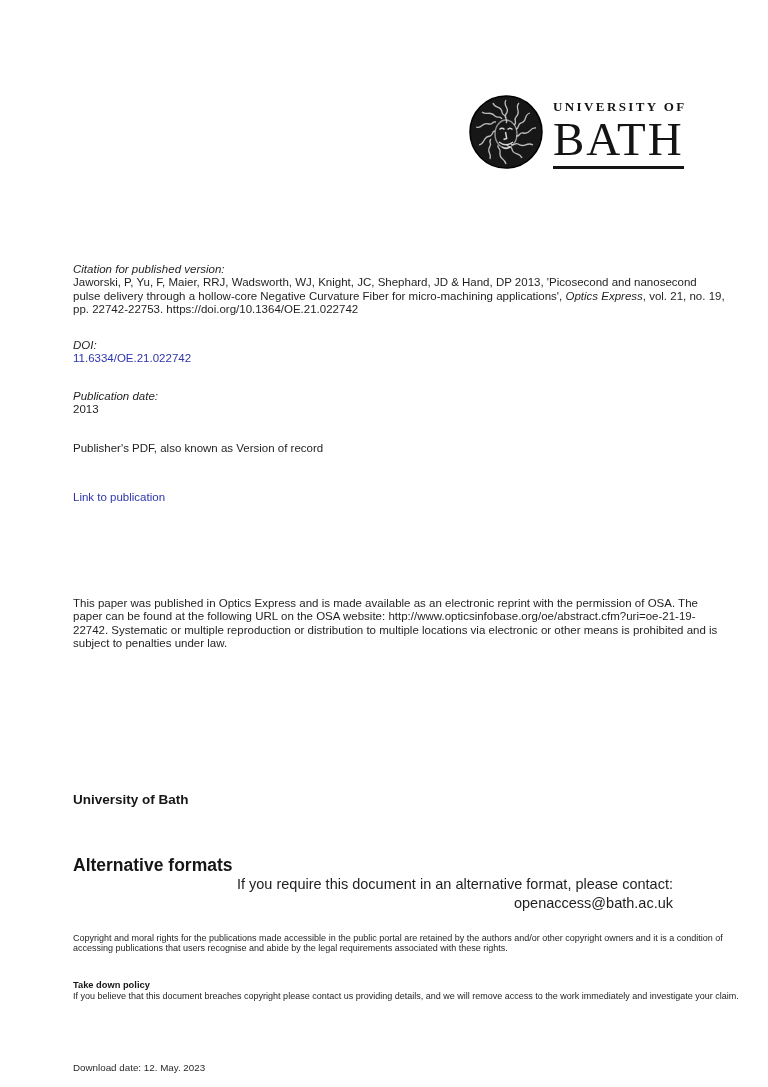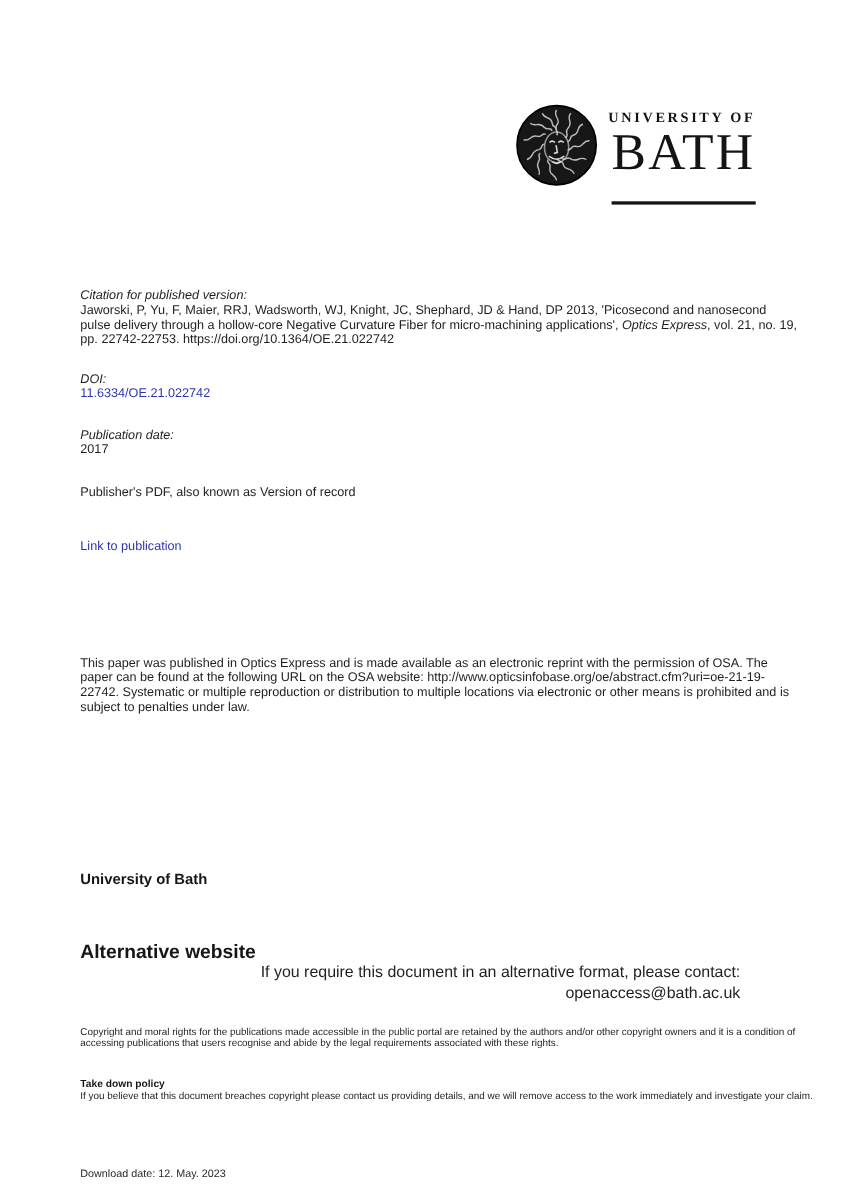--- a/index.html
+++ b/index.html
@@ -7,31 +7,31 @@
     position:relative;
     width:768px;height:1087px;
     background:#ffffff;
     font-family:"Liberation Sans","DejaVu Sans",sans-serif;
     color:#1f1f1f;
     overflow:hidden;
   }
   
   .logo{position:absolute;left:468px;top:93px;display:flex;align-items:flex-start;}
   .emblem{width:76px;height:78px;display:block;}
-  .logo-text{margin-left:9px;text-align:right;}
+  .logo-text{margin-left:9px;}
   .logo-small{
     font-family:"Liberation Serif","DejaVu Serif",serif;
     font-size:13px;font-weight:700;letter-spacing:2.4px;
     color:#141414;margin-top:6px;white-space:nowrap;
   }
   .logo-large{
     font-family:"Liberation Serif","DejaVu Serif",serif;
     font-size:47px;font-weight:500;letter-spacing:2px;line-height:1.0;
     color:#141414;border-bottom:3.5px solid #141414;
-    padding-bottom:20px;display:inline-block;margin-top:1px;white-space:nowrap;
+    padding-bottom:3px;display:inline-block;margin-top:1px;white-space:nowrap;
   }
   
   .blk{position:absolute;left:73px;}
   .body-txt{font-size:11.5px;line-height:13.4px;color:#1f1f1f;}
   .italic{font-style:italic;}
   .link{color:#2e35ad;text-decoration:none;cursor:pointer;}
   .citation{top:263px;width:652px;}
   .doi{top:339px;width:400px;}
   .pubdate{top:390px;width:400px;}
   .docver{top:442px;width:480px;}
@@ -93,39 +93,39 @@
     <p><span>Jaworski, P, Yu, F, Maier, RRJ, Wadsworth, WJ, Knight, JC, Shephard, JD &amp; Hand, DP 2013, 'Picosecond and nanosecond pulse delivery through a hollow-core Negative Curvature Fiber for micro-machining applications', </span><span class="italic">Optics Express</span><span>, vol. 21, no. 19, pp. 22742-22753. https://doi.org/10.1364/OE.21.022742</span></p>
   </div>
 
   <div class="blk doi body-txt">
     <p class="italic">DOI:</p>
     <p><a class="link">11.6334/OE.21.022742</a></p>
   </div>
 
   <div class="blk pubdate body-txt">
     <p class="italic">Publication date:</p>
-    <p>2017</p>
+    <p>2013</p>
   </div>
 
   <div class="blk docver body-txt">
     <p>Publisher's PDF, also known as Version of record</p>
   </div>
 
   <div class="blk linkpub body-txt">
     <a class="link">Link to publication</a>
   </div>
 
   <div class="blk reprint body-txt">
     <p>This paper was published in Optics Express and is made available as an electronic reprint with the permission of OSA. The paper can be found at the following URL on the OSA website: http://www.opticsinfobase.org/oe/abstract.cfm?uri=oe-21-19-22742. Systematic or multiple reproduction or distribution to multiple locations via electronic or other means is prohibited and is subject to penalties under law.</p>
   </div>
 
   <div class="blk uni-heading">University of Bath</div>
 
   <div class="blk altformats">
-    <p class="alt-heading">Alternative website</p>
+    <p class="alt-heading">Alternative formats</p>
     <p class="alt-body">If you require this document in an alternative format, please contact:</p>
     <p class="alt-body">openaccess@bath.ac.uk</p>
   </div>
 
   <div class="blk small-sec generalrights">
     <p>Copyright and moral rights for the publications made accessible in the public portal are retained by the authors and/or other copyright owners and it is a condition of accessing publications that users recognise and abide by the legal requirements associated with these rights.</p>
   </div>
 
   <div class="blk small-sec takedown">
     <p class="small-heading">Take down policy</p>

